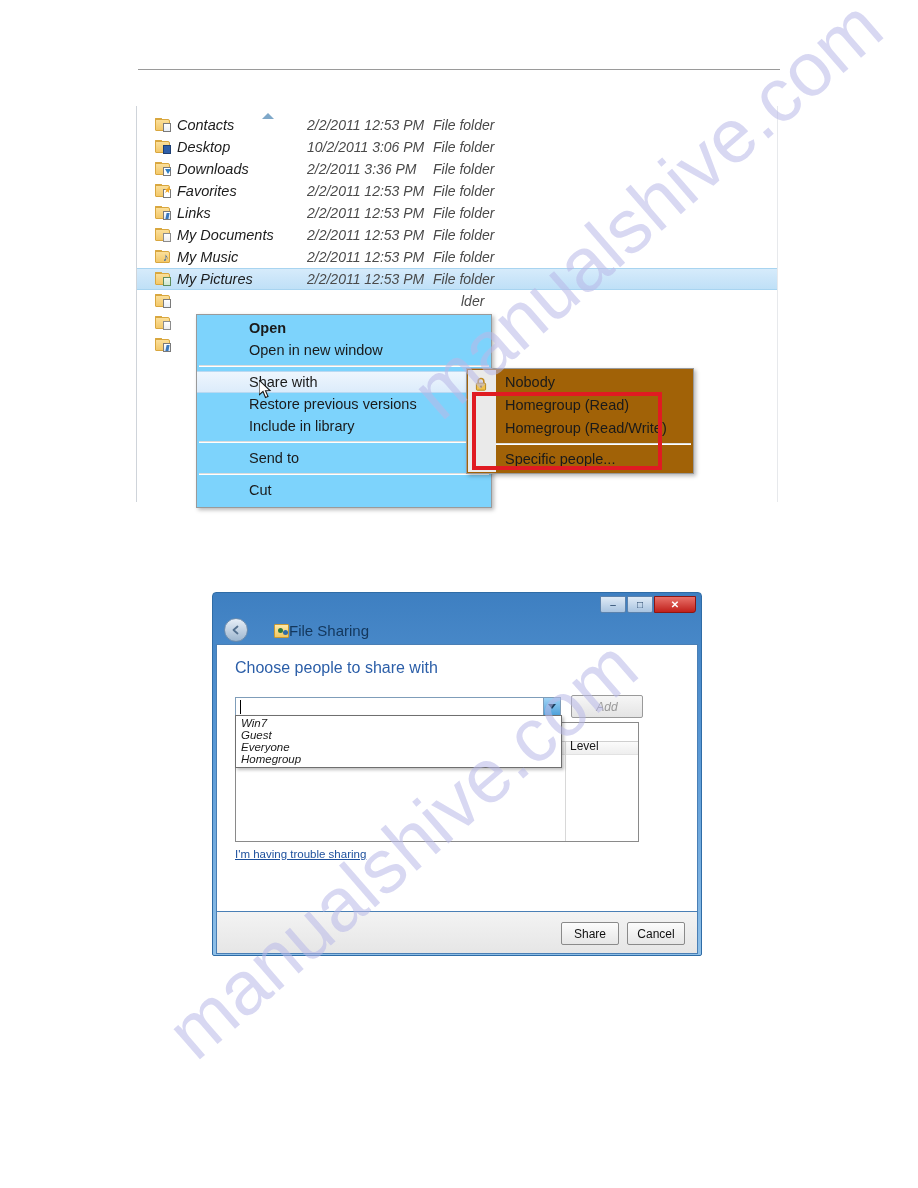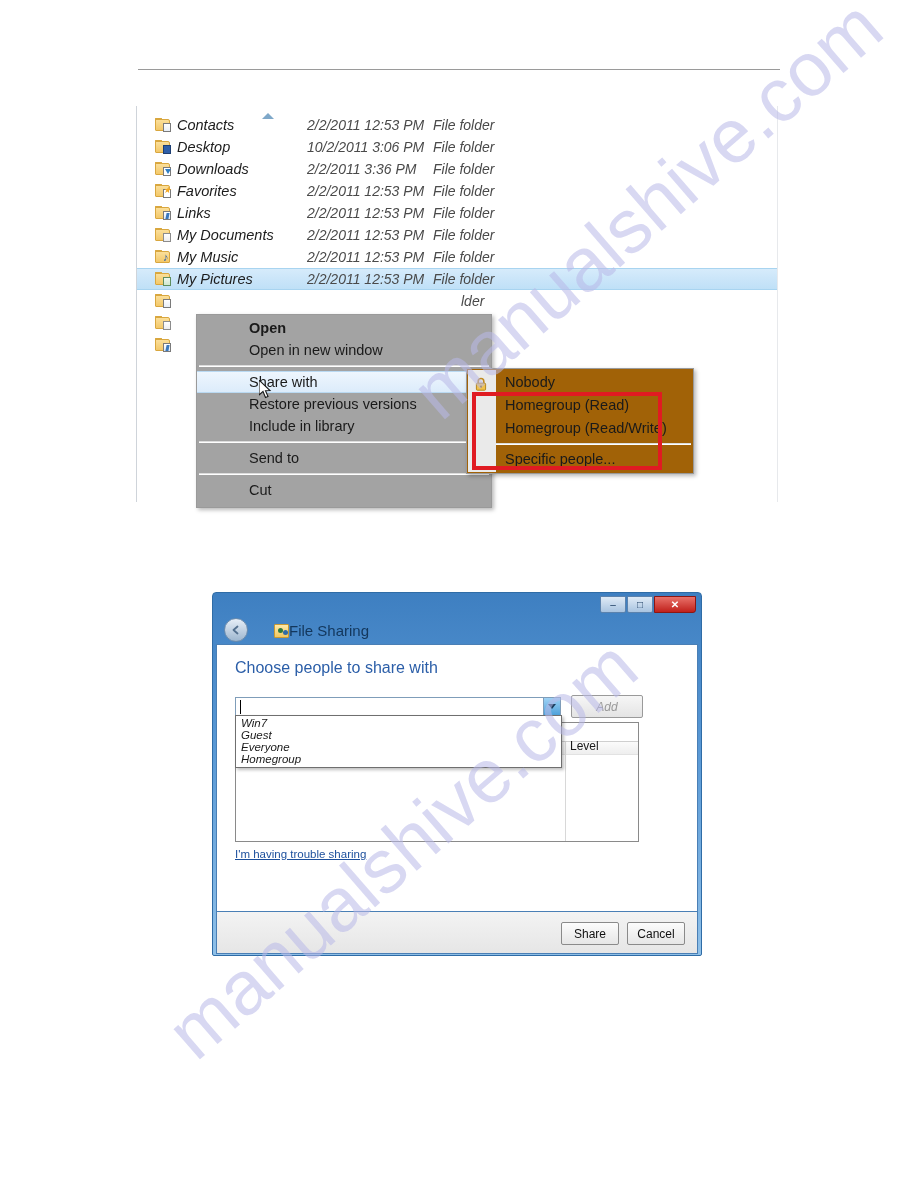--- a/index.html
+++ b/index.html
@@ -185,21 +185,21 @@
   .badge.b-music::after{
     content:"\266A"; position:absolute; left:0px; top:-4px; font-size:11px; color:#2f5fa8;
   }
   .badge.b-pictures{ background: linear-gradient(to bottom,#eef7ee,#cfe7cf); border-color:#5f8f5f;}
 
   
   .ctx-menu {
     position: absolute;
     left: 196px; top: 314px;
     width: 296px;
-    background: #a3a3a3;
+    background: #7dd3fc;
     border: 1px solid #9a9a9a;
     box-shadow: 2px 2px 4px rgba(0,0,0,.28);
     z-index: 30;
     padding: 2px 0 0 0;
     box-sizing: border-box;
   }
   .ctx-item {
     position: relative;
     height: 22px;
     line-height: 22px;

